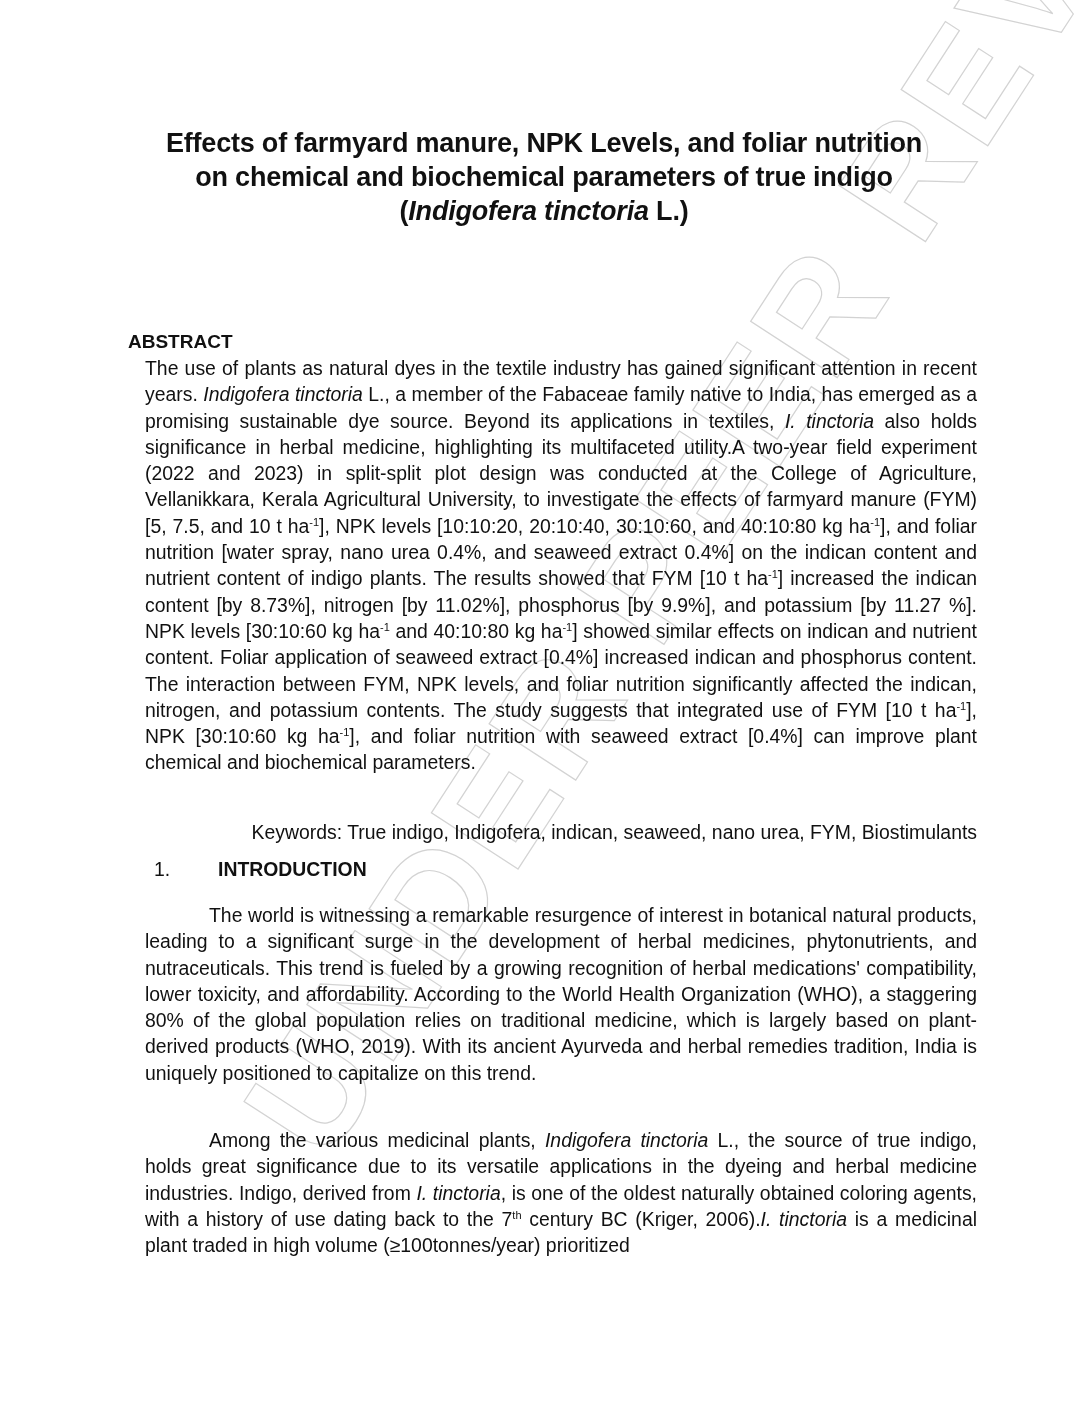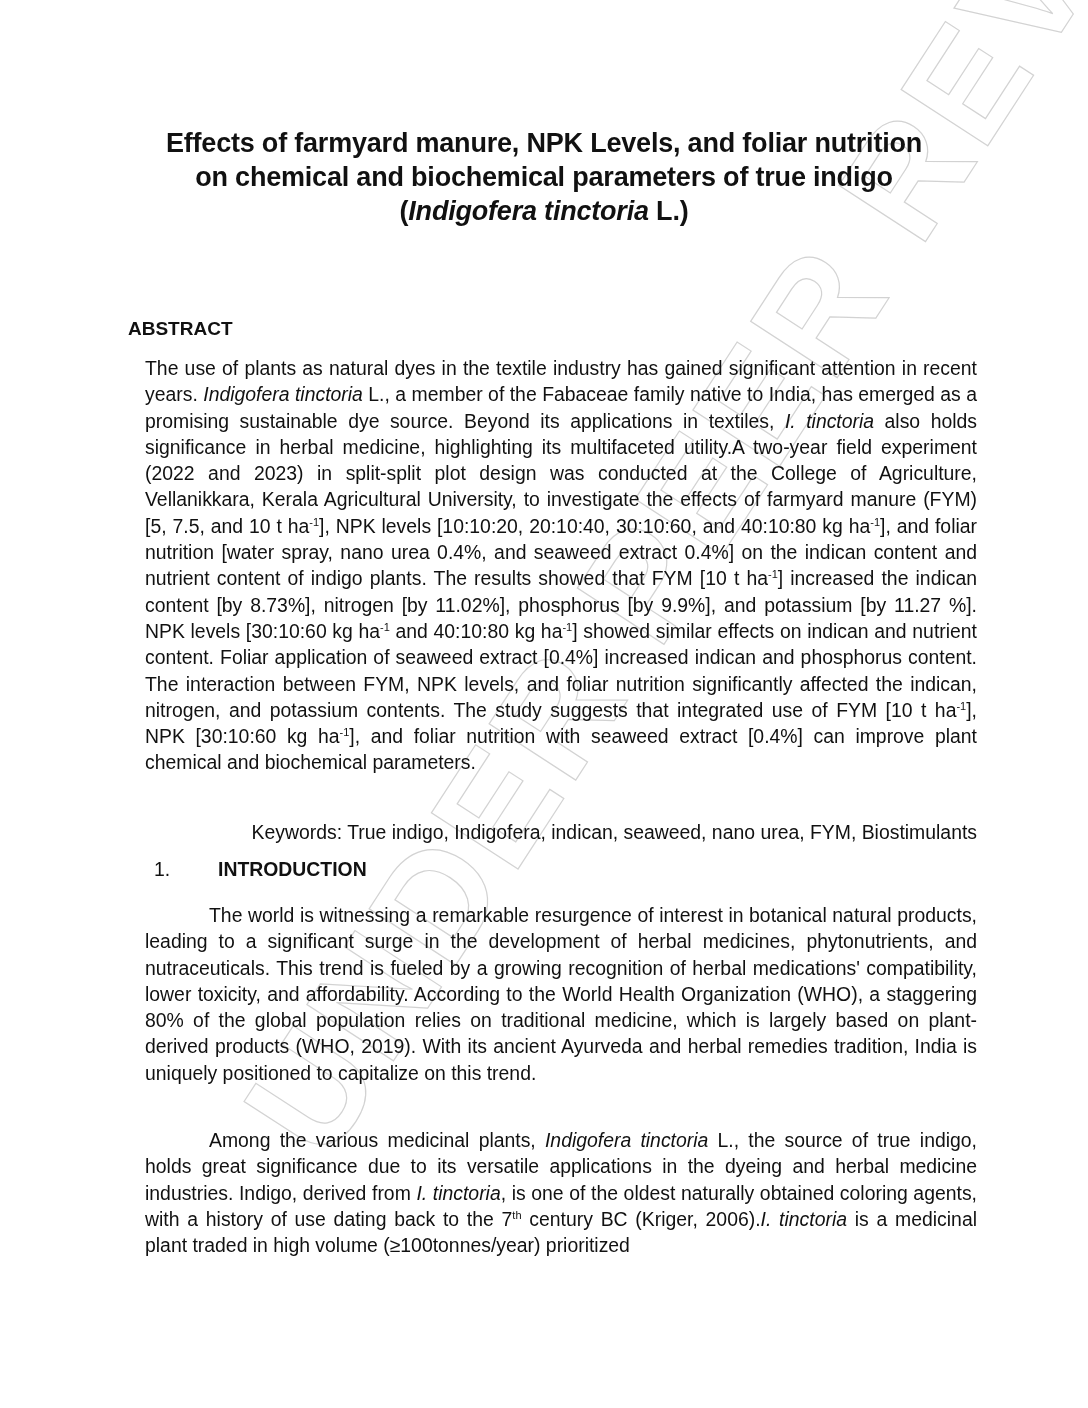--- a/index.html
+++ b/index.html
@@ -3,21 +3,21 @@
 <meta charset="utf-8">
 <style>
   html, body { margin: 0; padding: 0; background: #ffffff; }
   body { width: 1088px; height: 1408px; position: relative; overflow: hidden;
          font-family: "Liberation Sans", sans-serif; color: #111; }
   .page { position: absolute; left: 0; top: 0; width: 1088px; height: 1408px; }
   .title { position: absolute; left: 120px; width: 848px; top: 126px;
            text-align: center; font-weight: bold; font-size: 27px; line-height: 34px;
            letter-spacing: -0.2px; }
   .title i { font-style: italic; }
-  .h-abstract { position: absolute; left: 128px; top: 318px; font-weight: bold; font-size: 19px; }
+  .h-abstract { position: absolute; left: 128px; top: 331px; font-weight: bold; font-size: 19px; }
   .para { position: absolute; left: 145px; width: 832px; font-size: 19.4px; line-height: 26.3px;
           text-align: justify; }
   .para sup { font-size: 11px; line-height: 0; vertical-align: 7px; }
   .abstract { top: 355px; }
   .keywords { top: 819px; text-align: right; }
   .intro-head { position: absolute; left: 128px; top: 858px; font-size: 19.4px; margin-left: 26px; }
   .intro-head .num { display: inline-block; width: 64px; }
   .intro-head .lbl { font-weight: bold; }
   .p1 { top: 902px; }
   .p2 { top: 1127px; }

